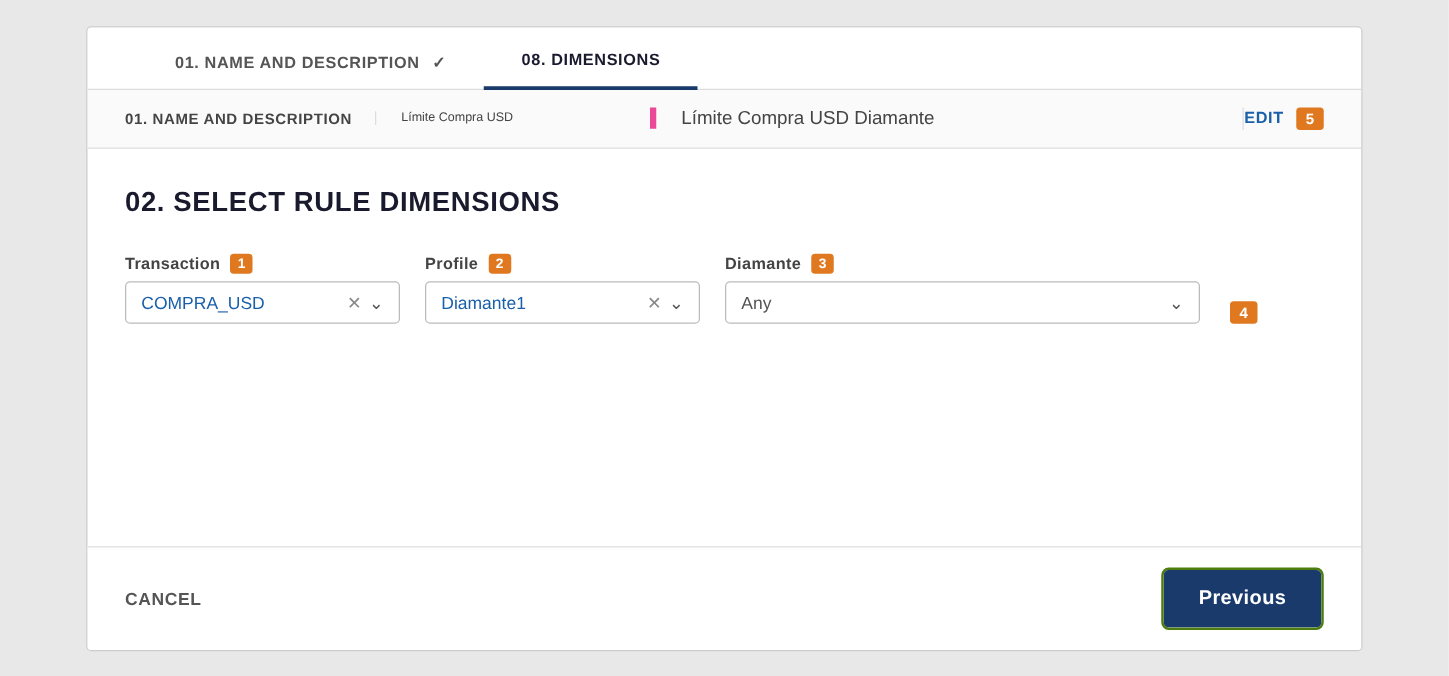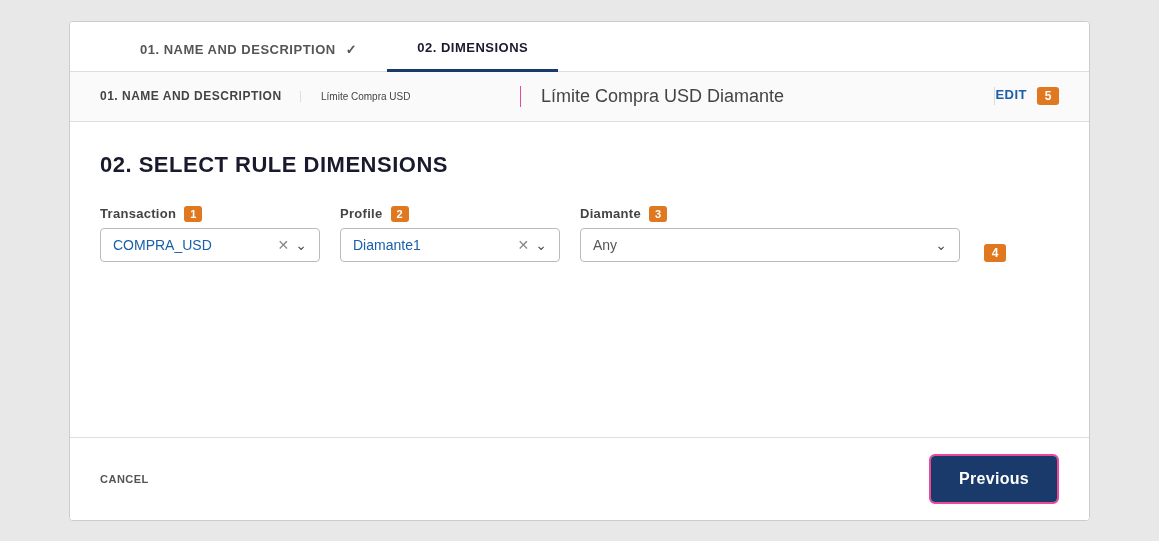--- a/index.html
+++ b/index.html
@@ -71,25 +71,25 @@
       letter-spacing: 0.5px;
     }
     .summary-value {
       font-size: 10px;
       color: #444;
       min-width: 220px;
       padding: 0 20px;
       border-left: 1px solid #ddd;
     }
     .summary-value2 {
-      font-size: 18px;
+      font-size: 15px;
       color: #444;
       flex: 1;
       padding: 0 20px;
-      border-left: 1px solid #ec4899;
+      border-left: 5px solid #ec4899;
     }
     .edit-section {
       display: flex;
       align-items: flex-start;
       gap: 10px;
       border-left: 1px solid #ddd;
     }
     .edit-link {
       color: #1a5faa;
       font-size: 13px;
@@ -198,33 +198,33 @@
       display: flex;
       align-items: center;
       justify-content: space-between;
       padding: 16px 30px;
       border-top: 1px solid #ddd;
       background: #fff;
     }
     .cancel-btn {
       background: none;
       border: none;
-      font-size: 11px;
+      font-size: 14px;
       font-weight: 700;
       color: #555;
       cursor: pointer;
       letter-spacing: 0.5px;
     }
     .footer-right {
       display: flex;
       gap: 12px;
       align-items: center;
     }
     .nav-buttons-wrapper {
-      border: 2px solid #ec4899;
+      border: 2px solid #4d7c0f;
       border-radius: 6px;
       display: flex;
       overflow: hidden;
       gap: 0;
       justify-content: space-between;
     }
     .btn-previous {
       background: #1a3a6b;
       color: #fff;
       border: none;
@@ -250,21 +250,21 @@
 <body>
 
 <div class="modal">
 
   <div class="stepper">
     <div class="step completed">
       <span>01. NAME AND DESCRIPTION</span>
       <span class="check-icon">✓</span>
     </div>
     <div class="step active">
-      <span>02. DIMENSIONS</span>
+      <span>08. DIMENSIONS</span>
     </div>
   </div>
 
   <div class="summary-bar">
     <div class="summary-section-label">01. NAME AND DESCRIPTION</div>
     <div class="summary-value">Límite Compra USD</div>
     <div class="summary-value2">Límite Compra USD Diamante</div>
     <div class="edit-section">
       <a class="edit-link">EDIT</a>
       <span class="badge-orange">5</span>

